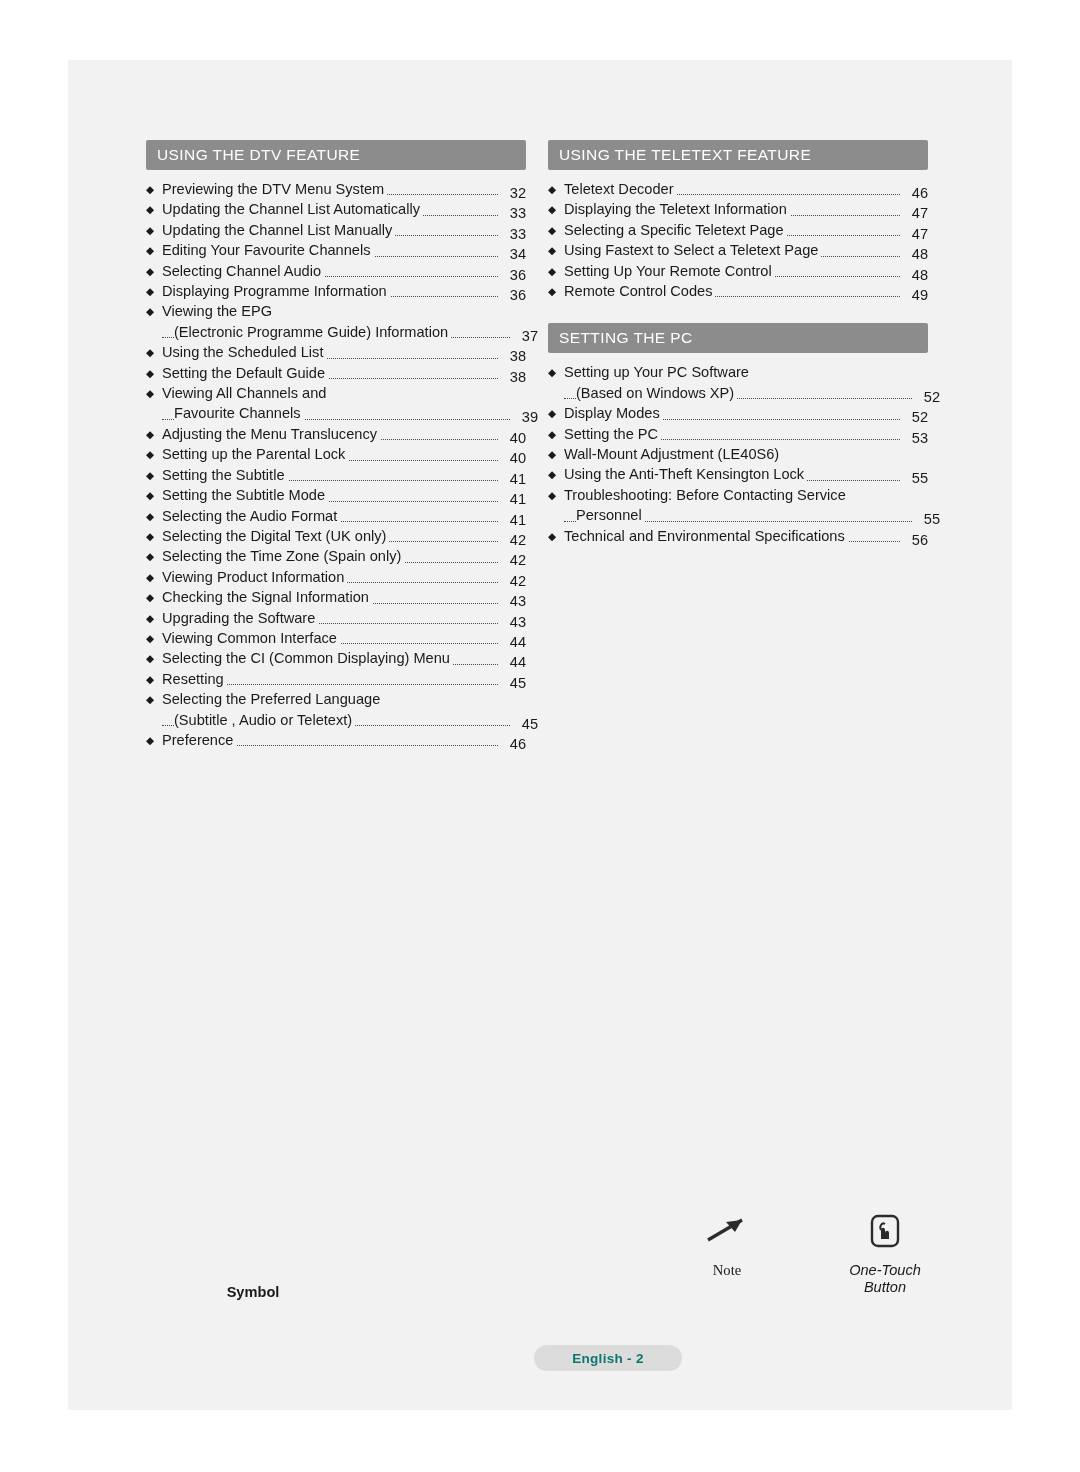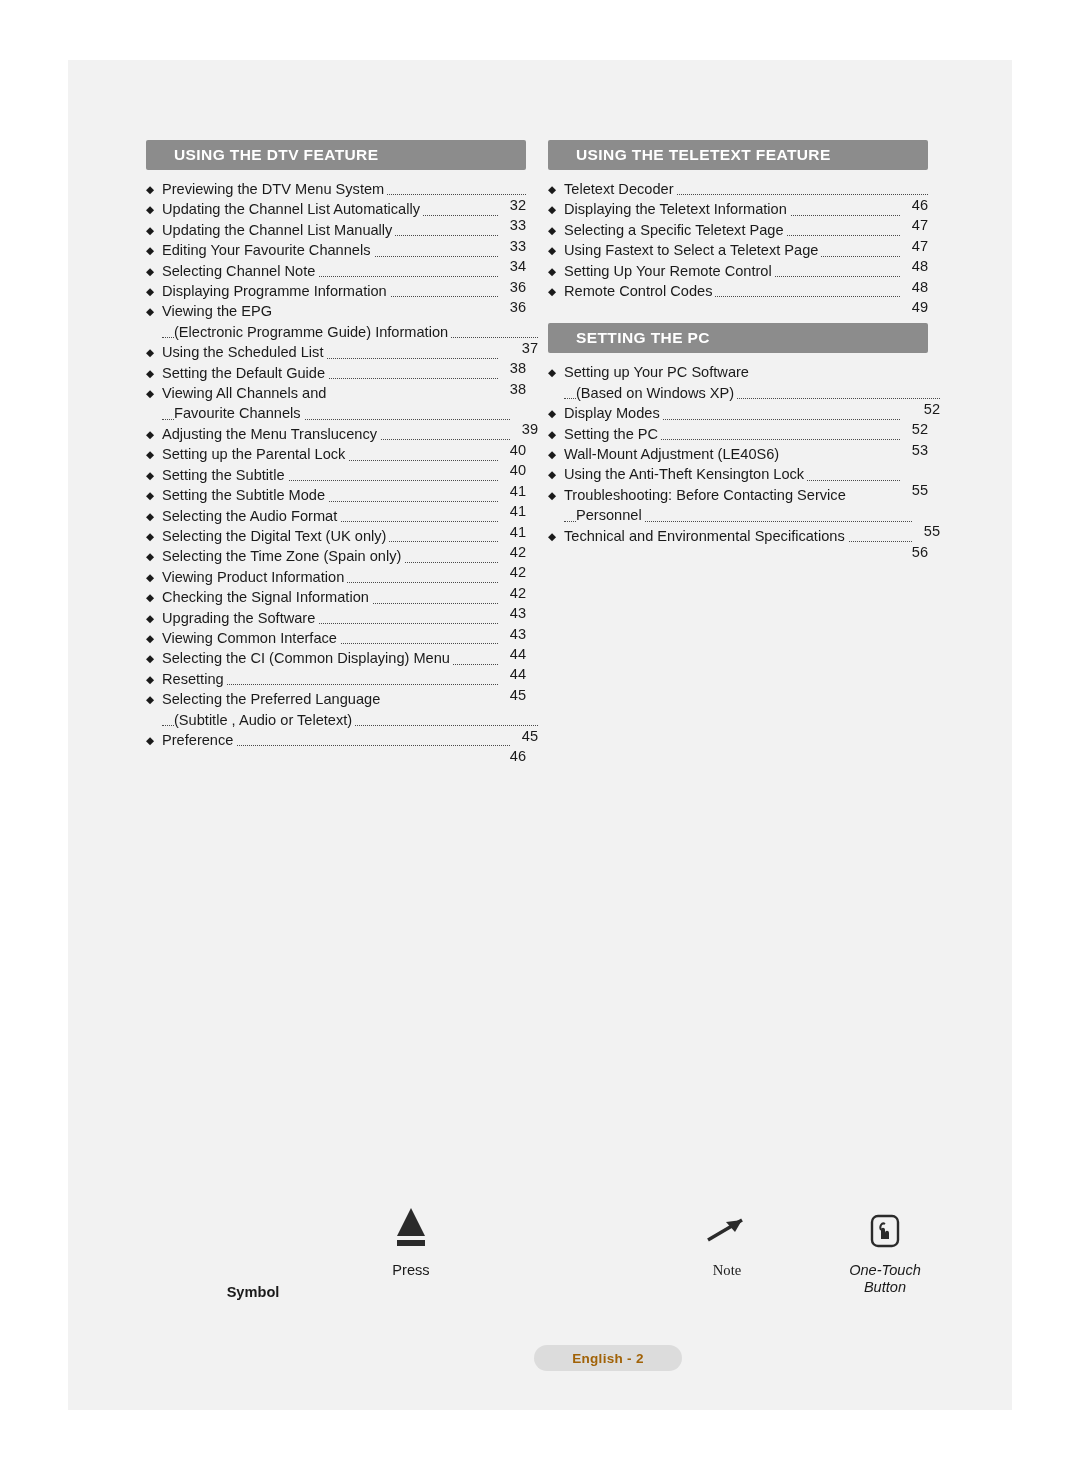--- a/index.html
+++ b/index.html
@@ -31,23 +31,23 @@
     top: 0;
     width: 380px;
   }
   .col-left { left: 0; }
   .col-right { left: 402px; }
 
   .section-head {
     background: #8c8c8c;
     color: #ffffff;
     font-size: 15.5px;
-    font-weight: bold;
+    font-weight: normal;
     letter-spacing: 0.4px;
-    padding: 7px 0 7px 28px;
+    padding: 7px 0 7px 11px;
     margin: 0 0 9px 0;
     border-radius: 2px;
     box-sizing: border-box;
     height: 30px;
     line-height: 16px;
   }
   .section-head.later { margin-top: 22px; }
 
   ul.toc {
     list-style: none;
@@ -78,21 +78,21 @@
   }
   .row .txt {
     background: #f2f2f2;
     padding-right: 3px;
     position: relative;
     z-index: 2;
   }
   .row .pg {
     position: absolute;
     right: 0;
-    top: 16px;
+    top: 4px;
     background: #f2f2f2;
     padding-left: 4px;
     z-index: 2;
     text-align: right;
     width: 24px;
   }
   .row .dots {
     position: absolute;
     left: 0;
     right: 0;
@@ -134,21 +134,21 @@
   .legend .lbl.bold { font-weight: bold; margin-top: 40px; }
 
   .footer-badge {
     position: absolute;
     left: 466px;
     top: 1285px;
     width: 148px;
     height: 26px;
     background: #dcdcdc;
     border-radius: 13px;
-    color: #a16207;
+    color: #0f766e;
     font-size: 13.5px;
     font-weight: bold;
     display: flex;
     align-items: center;
     justify-content: center;
     letter-spacing: 0.3px;
   }
 </style>
 </head>
 <body>
@@ -171,21 +171,21 @@
           <li>
             <span class="bullet">◆</span>
             <span class="row"><span class="dots"></span><span class="txt">Updating the Channel List Manually</span><span class="pg">33</span></span>
           </li>
           <li>
             <span class="bullet">◆</span>
             <span class="row"><span class="dots"></span><span class="txt">Editing Your Favourite Channels</span><span class="pg">34</span></span>
           </li>
           <li>
             <span class="bullet">◆</span>
-            <span class="row"><span class="dots"></span><span class="txt">Selecting Channel Note</span><span class="pg">36</span></span>
+            <span class="row"><span class="dots"></span><span class="txt">Selecting Channel Audio</span><span class="pg">36</span></span>
           </li>
           <li>
             <span class="bullet">◆</span>
             <span class="row"><span class="dots"></span><span class="txt">Displaying Programme Information</span><span class="pg">36</span></span>
           </li>
           <li>
             <span class="bullet">◆</span>
             <span class="row nodots"><span class="txt">Viewing the EPG</span></span>
           </li>
           <li>
@@ -344,29 +344,20 @@
     </div>
 
   </div>
 
   <div class="legend">
 
     <div class="cell" style="left:0; top:44px;">
       <div class="lbl bold">Symbol</div>
     </div>
 
-    <div class="cell" style="left:158px; top:0;">
-      <div class="glyphbox">
-        <svg width="40" height="48" viewBox="0 0 40 48">
-          <polygon points="20,2 34,30 6,30" fill="#2b2b2b"></polygon>
-          <rect x="6" y="34" width="28" height="6" fill="#2b2b2b"></rect>
-        </svg>
-      </div>
-      <div class="lbl">Press</div>
-    </div>
 
 
     <div class="cell" style="left:474px; top:0;font-family:Liberation Serif, serif;">
       <div class="glyphbox">
         <svg width="50" height="48" viewBox="0 0 50 48">
           <path d="M6 34 L40 14" stroke="#2b2b2b" stroke-width="3.4" fill="none"></path>
           <path d="M40 14 L24 16 L33 26 Z" fill="#2b2b2b"></path>
         </svg>
       </div>
       <div class="lbl">Note</div>

